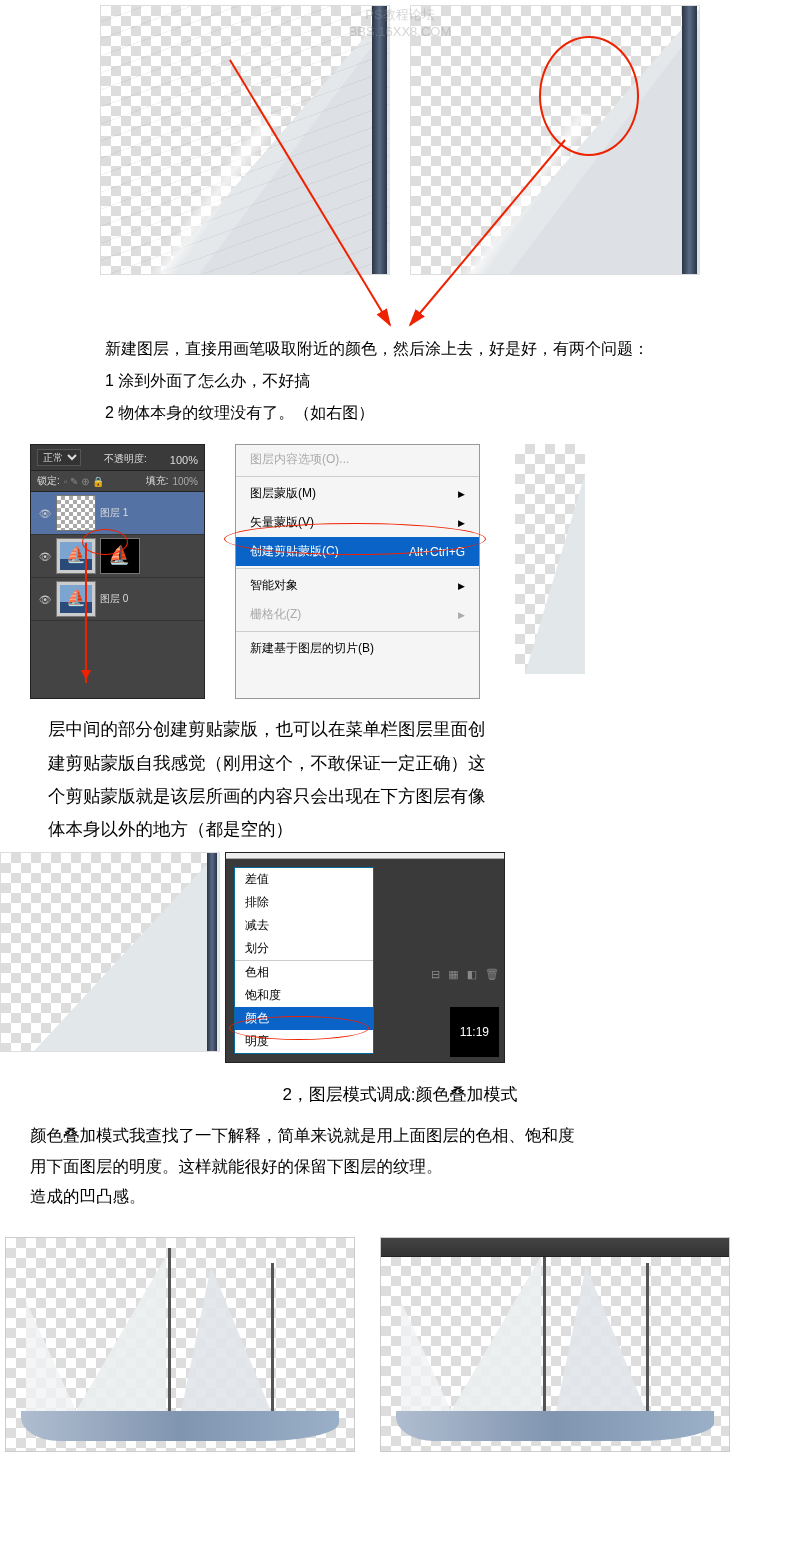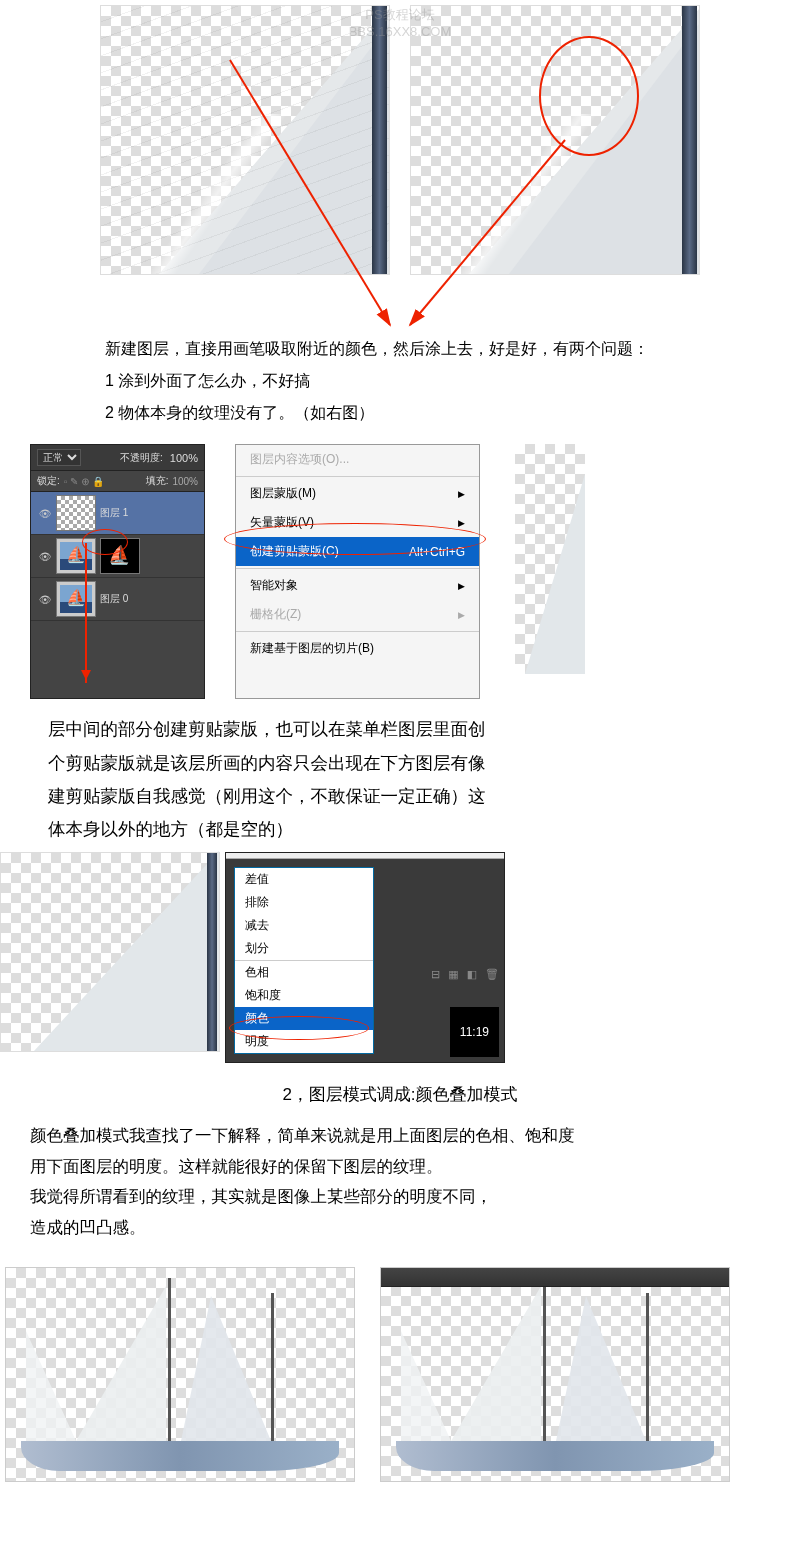--- a/index.html
+++ b/index.html
@@ -132,22 +132,22 @@
 .layers-panel {
   width: 175px;
   height: 255px;
   background: #444;
   border: 1px solid #222;
   font-size: 11px;
   color: #ddd;
 }
 .layers-header {
   display: flex;
-  align-items: center;
-  gap: 7px;
+  align-items: flex-end;
+  gap: 23px;
   padding: 4px 6px;
   border-bottom: 1px solid #222;
   background: #3a3a3a;
 }
 .layers-header select {
   background: #333;
   color: #ddd;
   border: 1px solid #555;
   font-size: 10px;
   padding: 1px;
@@ -572,22 +572,22 @@
   </div>
 
   <div class="sail-side">
     <div class="transparency-bg"></div>
     <div style="position:absolute;bottom:0;right:0;border-left:60px solid transparent;border-bottom:200px solid #e2e7ea;"></div>
   </div>
 </div>
 
 <div class="text-block2">
   <div>层中间的部分创建剪贴蒙版，也可以在菜单栏图层里面创</div>
+  <div>建剪贴蒙版自我感觉（刚用这个，不敢保证一定正确）这</div>
   <div>个剪贴蒙版就是该层所画的内容只会出现在下方图层有像</div>
-  <div>建剪贴蒙版自我感觉（刚用这个，不敢保证一定正确）这</div>
   <div>体本身以外的地方（都是空的）</div>
 </div>
 
 <div class="compare-row">
   <div class="compare-img">
     <div class="transparency-bg"></div>
     <div style="position:absolute;bottom:0;right:0;border-left:185px solid transparent;border-bottom:200px solid #e2e7ea;"></div>
     <div class="mast" style="width:10px;"></div>
   </div>
   <div class="blend-panel">
@@ -612,21 +612,20 @@
     </div>
     <div class="time-badge">11:19</div>
   </div>
 </div>
 
 <div class="centered-text">2，图层模式调成:颜色叠加模式</div>
 
 <div class="text-block3">
   <div>颜色叠加模式我查找了一下解释，简单来说就是用上面图层的色相、饱和度</div>
   <div>用下面图层的明度。这样就能很好的保留下图层的纹理。</div>
-  <div>我觉得所谓看到的纹理，其实就是图像上某些部分的明度不同，</div>
   <div>造成的凹凸感。</div>
 </div>
 
 <div class="boat-row">
   <div class="boat-img">
     <div class="transparency-bg"></div>
     <div class="sailboat">
       <div class="transparency-bg"></div>
       <div class="sail-tri3"></div>
       <div class="sail-tri1"></div>

